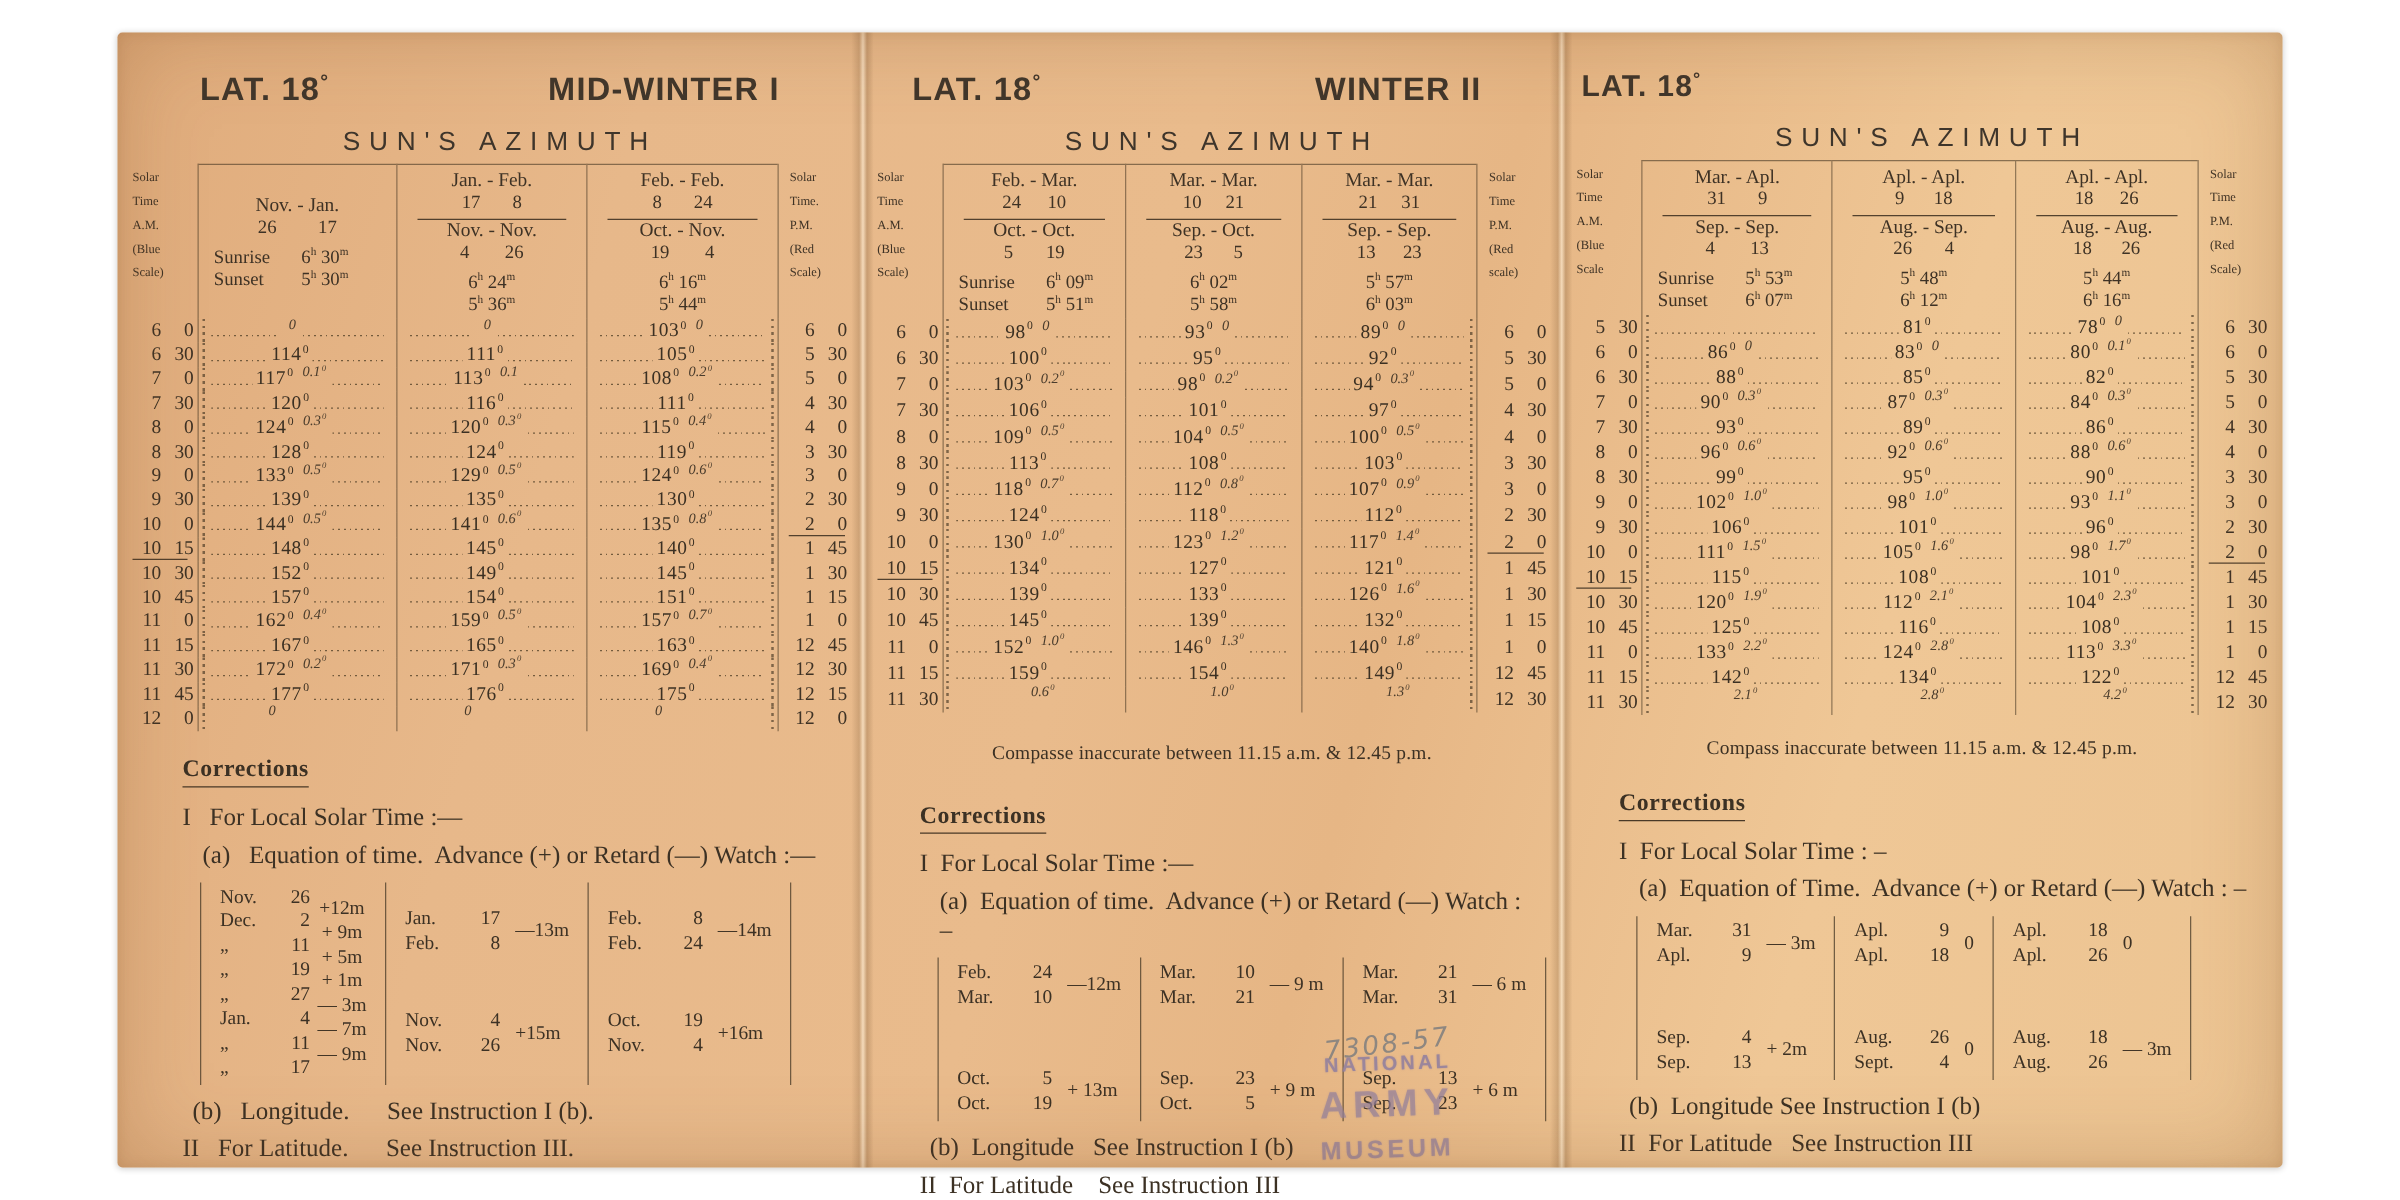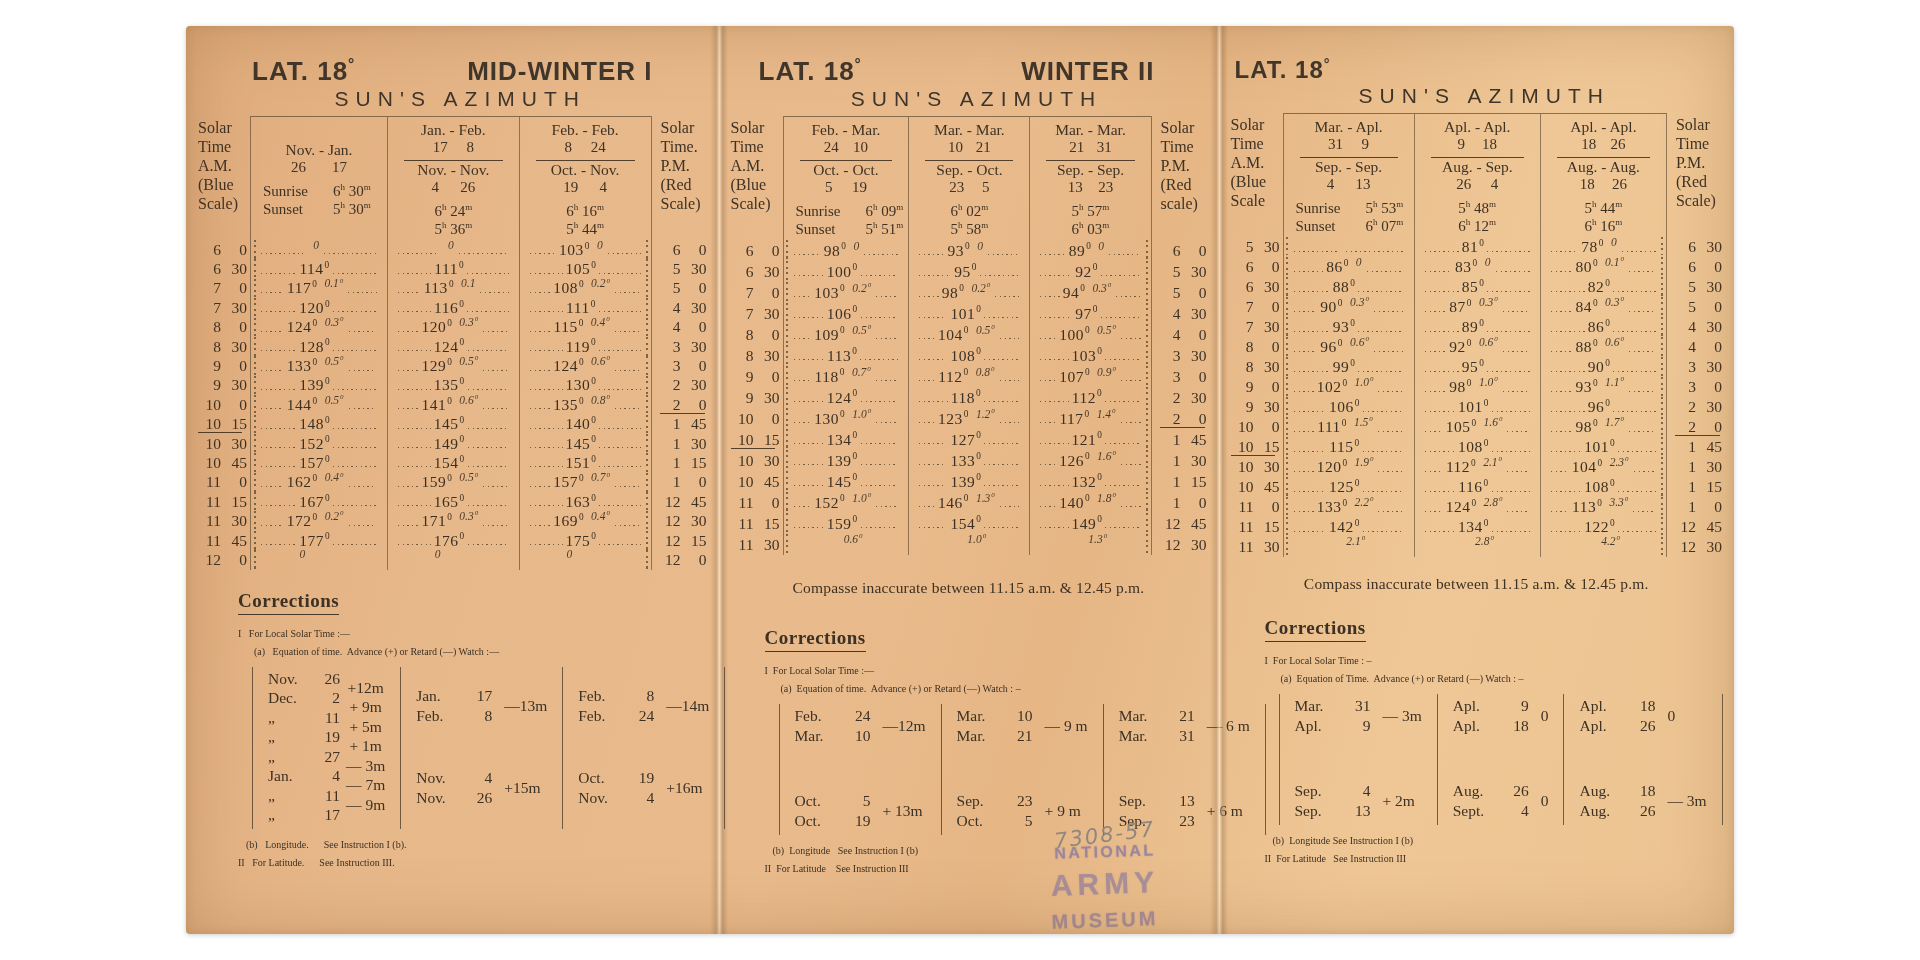--- a/index.html
+++ b/index.html
@@ -1,47 +1,47 @@
 <!DOCTYPE html>
 <html><head>
 <meta charset="utf-8">
 <style>
   html,body{margin:0;padding:0;}
   body{width:1920px;height:960px;background:#ffffff;overflow:hidden;position:relative;
        font-family:"Liberation Serif",serif;}
-  .card{position:relative;width:1548px;height:908px;margin:26px auto;border-radius:4px;
+  .card{position:relative;width:1732px;height:908px;margin:26px auto;border-radius:4px;
         background:linear-gradient(105deg,#e0ac7c 0%,#e7b88a 22%,#e9bb8c 45%,#e6b685 58%,#efc796 78%,#ecc492 100%);
         box-shadow:0 1px 5px rgba(0,0,0,.2);display:flex;}
   .card::after{content:"";position:absolute;inset:0;border-radius:4px;pointer-events:none;
         box-shadow:inset 0 0 70px rgba(130,80,35,.28), inset 0 0 10px rgba(130,80,35,.18);}
   .fold{position:absolute;top:0;bottom:0;width:18px;transform:translateX(-50%);pointer-events:none;
         background:linear-gradient(90deg,rgba(96,64,32,0) 0%,rgba(96,64,32,.20) 35%,rgba(255,245,225,.55) 52%,rgba(96,64,32,.24) 70%,rgba(96,64,32,0) 100%);}
   .fold.f1{left:34.4%;} .fold.f2{left:66.7%;}
   .panel{box-sizing:border-box;padding-top:30px;position:relative;color:#3e3225;}
   .panel.p1{width:34.4%;} .panel.p2{width:32.3%;} .panel.p3{width:33.3%;}
 
   .panel-head{display:flex;justify-content:space-between;align-items:baseline;
         font-family:"Liberation Sans",sans-serif;font-weight:bold;color:#40362b;
         font-size:26px;letter-spacing:1px;}
   .p1 .panel-head{padding:0 66px 0 66px;}
   .p2 .panel-head{padding:0 64px 0 40px;}
   .p3 .panel-head{padding:0 12px 0 16px;font-size:24px;}
   .latdeg{font-size:60%;vertical-align:super;}
 
   .azimuth{text-align:center;font-family:"Liberation Sans",sans-serif;font-size:21px;
-        letter-spacing:7px;color:#3e352b;padding-left:16px;}
+        letter-spacing:7px;margin-top:15px;color:#3e352b;padding-left:16px;}
 
   .tbl{margin-top:5px;padding:0 6px 0 4px;}
   .hrow,.row{display:grid;grid-template-columns:60px 1.04fr 1fr 1fr 62px;}
   .row{height:var(--rh);align-items:center;}
   .p1 .row{--rh:19.4px;} .p2 .row{--rh:21px;} .p3 .row{--rh:20px;}
 
   .hc{border-left:1px solid rgba(70,55,35,.55);border-top:1px solid rgba(70,55,35,.6);
       padding:3px 4px 2px;text-align:center;font-size:15px;}
-  .hc.time{border:none;text-align:left;font-size:16px;line-height:19px;padding:2px 2px 0 8px;}
+  .hc.time{border:none;text-align:left;font-size:10px;line-height:19px;padding:2px 2px 0 8px;}
   .hc.time.pmh{border-left:1px solid rgba(70,55,35,.55);padding-left:9px;}
   .ranges .rng{font-size:15.5px;}
   .rd{display:flex;justify-content:space-evenly;font-size:15px;padding:0 10px;}
   .top-block{border-bottom:1.6px solid rgba(55,42,28,.85);padding-bottom:4px;margin:1px 12px 0;font-family:Liberation Serif, serif;}
   .bot-block{margin:0 8px;}
   .ranges.single{margin-top:21px;}
   .riseset{margin-top:6px;font-size:15px;}
   .rs-line{display:flex;justify-content:center;gap:14px;line-height:18px;}
   .riseset.labeled .rs-line{justify-content:flex-start;padding-left:8px;}
   .rs-lab{min-width:56px;text-align:left;}
@@ -68,21 +68,21 @@
       border-bottom:1.4px solid rgba(55,42,28,.85);}
 
   .note{text-align:center;font-size:15.5px;margin-top:24px;letter-spacing:.2px;color:#3c3124;}
   .p3 .note{margin-top:18px;}
 
   .corr-sec{margin-top:20px;padding:0 18px 0 52px;color:#3c3124;}
   .p2 .corr-sec{margin-top:30px;padding-left:46px;}
   .p3 .corr-sec{margin-top:24px;padding-left:46px;}
   .corr-title{display:inline-block;font-size:19px;font-weight:bold;letter-spacing:.5px;
       border-bottom:1.8px solid rgba(55,42,28,.9);padding-bottom:2px;}
-  .cl{font-size:10px;white-space:pre-wrap;}
+  .cl{font-size:20px;white-space:pre-wrap;}
   .cl1{margin-top:13px;} .cl2{margin-top:7px;margin-left:16px;}
   .corr-table{display:flex;margin:10px 0 10px 14px;font-size:15.5px;}
   .corr-col{border-left:1.2px solid rgba(60,48,32,.7);padding:2px 15px 4px;}
   .corr-col.endline{padding:0;}
   .ld{display:flex;justify-content:space-between;width:72px;line-height:19.5px;}
   .lad{display:flex;}
   .lad-vals{margin-left:6px;padding-top:10px;text-align:center;}
   .lad-vals div{height:19.5px;white-space:pre;}
   .grp{display:flex;align-items:center;gap:12px;}
   .grp .gd{display:flex;flex-direction:column;}

